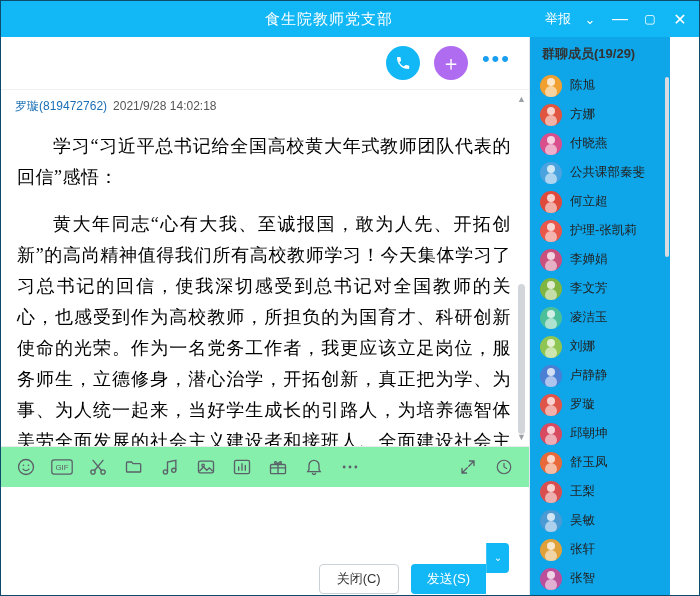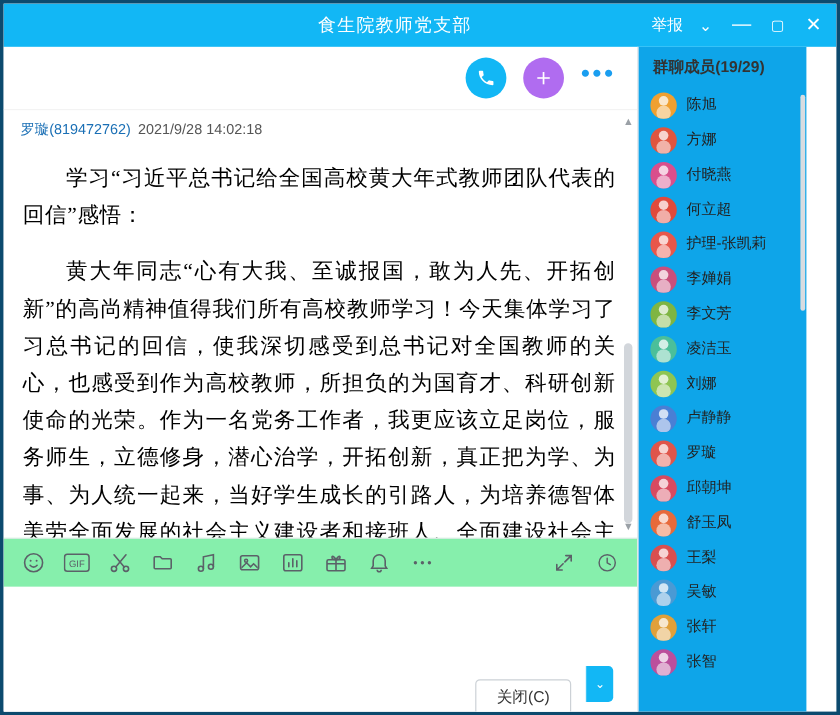--- a/index.html
+++ b/index.html
@@ -11,21 +11,21 @@
     height: 596px;
     font-family: "Liberation Sans", sans-serif;
     background: #ffffff;
     overflow: hidden;
   }
   .window {
     position: relative;
     width: 700px;
     height: 596px;
     box-sizing: border-box;
-    border: 3px solid #0c4a6e;
+    border: 1px solid #0c4a6e;
     background: #ffffff;
     overflow: hidden;
   }
   
   .titlebar {
     height: 36px;
     background: #12b7f5;
     display: flex;
     align-items: center;
     color: #ffffff;
@@ -451,20 +451,21 @@
               <path d="M12 7v5l3.5 2" stroke-linecap="round"></path>
             </svg>
         </div>
       </div>
 
       <div class="input-area" title=""></div>
 
       <div class="bottom-bar">
         <div class="btn btn-close">关闭(C)</div>
         <div class="send-group">
+          <div class="btn btn-send">发送(S)</div>
           <div class="btn-send-caret">⌄</div>
         </div>
       </div>
     </div>
 
     <div class="right-col">
       <div class="members-header">群聊成员(19/29)</div>
       <div class="members-list">
         <div class="member">
             <span class="avatar" style="background:#f0a030"></span>
@@ -472,20 +473,24 @@
           </div>
         <div class="member">
             <span class="avatar" style="background:#e0553f"></span>
             <span class="member-name">方娜</span>
           </div>
         <div class="member">
             <span class="avatar" style="background:#d94f8c"></span>
             <span class="member-name">付晓燕</span>
           </div>
         <div class="member">
+            <span class="avatar" style="background:#4aa3df"></span>
+            <span class="member-name">公共课部秦斐</span>
+          </div>
+        <div class="member">
             <span class="avatar" style="background:#e04a3c"></span>
             <span class="member-name">何立超</span>
           </div>
         <div class="member">
             <span class="avatar" style="background:#e8574a"></span>
             <span class="member-name">护理-张凯莉</span>
           </div>
         <div class="member">
             <span class="avatar" style="background:#c94f7c"></span>
             <span class="member-name">李婵娟</span>

